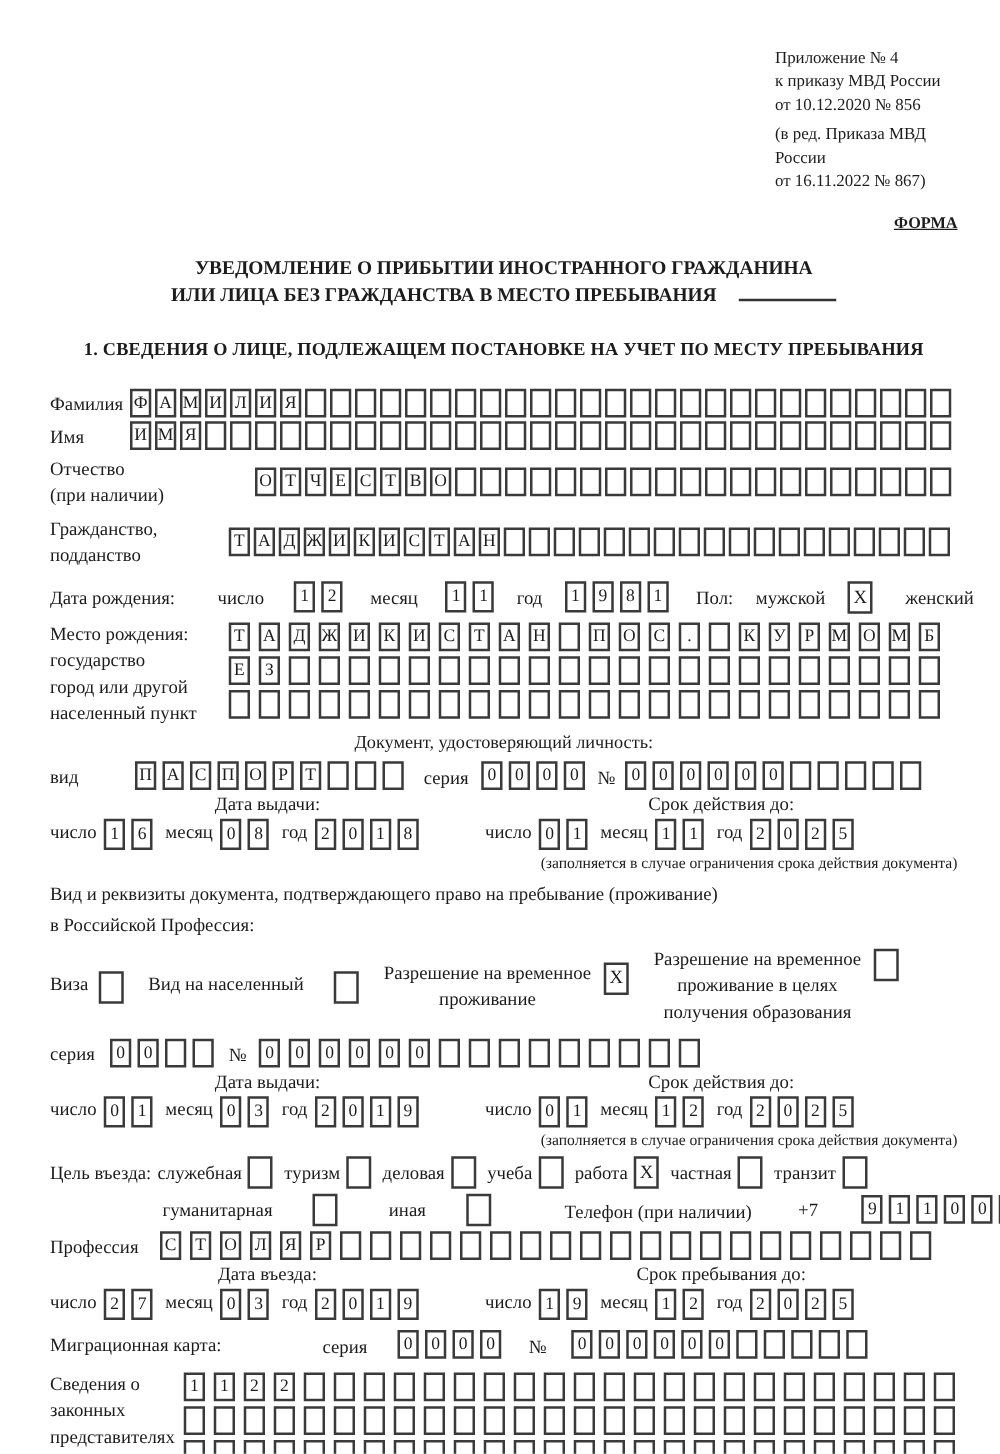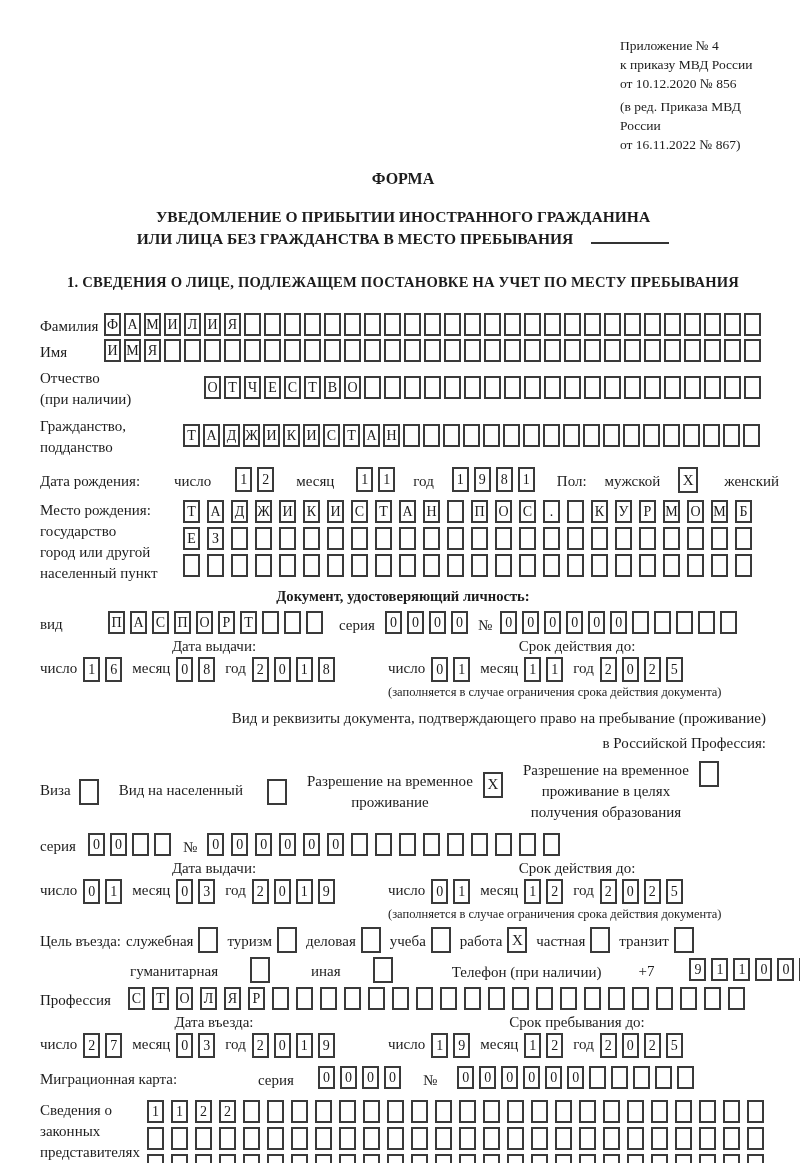--- a/index.html
+++ b/index.html
@@ -6,21 +6,21 @@
   html,body { background:#ffffff; }
   body {
     width: 800px; height: 1163px;
     font-family: "Liberation Serif", "DejaVu Serif", serif;
     color: #1c1c1c; font-size: 15px;
   }
   .page { position: relative; width: 800px; height: 1163px; padding: 36px 34px 0 40px; overflow: hidden; }
 
   .hdr { margin-left: 580px; font-size: 13.5px; line-height: 19px; }
   .hdr-sub { margin-top: 4px; }
-  .forma { text-align: center; font-weight: bold; font-size: 16px; margin-top: 16px; }
+  .forma { text-align: right; font-weight: bold; font-size: 13px; margin-top: 16px; text-decoration: underline; }
 
   .title { text-align: center; font-weight: bold; font-size: 15.5px; line-height: 22px; margin-top: 18px; }
   .blank-line { display: inline-block; width: 78px; border-bottom: 2px solid #333; height: 13px; margin-left: 18px; }
 
   .sec-head { font-weight: bold; font-size: 14.6px; margin: 24px 0 22px; text-align: center; letter-spacing: .2px; }
 
   .frow { display: flex; align-items: center; margin-bottom: 3px; }
   .lbl { flex: none; padding-top: 3px; white-space: nowrap; }
   .w64 { width: 64px; } .w110 { width: 112px; } .w143 { width: 143px; }
   .w164 { width: 164px; } .w68 { width: 68px; } .w88 { width: 88px; } .w95 { width: 95px; }
@@ -39,33 +39,33 @@
 
   .chk {
     flex: none; width: 20px; height: 26px; border: 2px solid #3a3a3a;
     display: inline-flex; align-items: center; justify-content: center;
     font-size: 15px; margin-top: 1px;
   }
   .sub-lbl { padding-top: 3px; white-space: nowrap; }
   .rows .cells { display: flex; }
   .rows > .cells { margin-bottom: 4px; }
 
-  .doc-head { text-align: center; font-weight: bold; font-size: 14.6px; margin: 4px 0 6px; }
+  .doc-head { text-align: center; font-weight: normal; font-size: 14.6px; margin: 4px 0 6px; }
 
   .dates { display: flex; margin-bottom: 2px; }
   .dcol { display: flex; flex-direction: column; }
   .dcol.left { width: 348px; }
   .dcol.right { flex: 1; }
   .dhead { text-align: center; margin-bottom: 2px; white-space: nowrap; }
   .dline { display: flex; align-items: flex-start; }
   .dline .sub-lbl { margin-right: 6px; }
   .dline .cells { margin-right: 10px; }
-  .dnote { font-size: 12.5px; margin-top: 3px; white-space: nowrap; }
-
-  .intro { line-height: 25px; margin-top: 6px; text-align: right; }
+  .dnote { text-align: right; font-size: 12.5px; margin-top: 3px; white-space: nowrap; }
+
+  .intro { line-height: 25px; margin-top: 6px; }
 
   .options { margin-top: 4px; margin-bottom: 10px; }
   .opt { display: flex; align-items: flex-start; margin-right: 20px; }
   .opt .olbl { padding-top: 4px; margin-right: 8px; white-space: nowrap; }
   .opt .olbl-multi { text-align: center; margin-right: 10px; }
   .opt .olbl-multi div { line-height: 21px; }
 
   .purpose .sub-lbl, .purpose .lbl { margin-right: 5px; }
   .purpose .chk { margin-right: 9px; }
   .purpose2 { padding-left: 90px; gap: 27px; }

